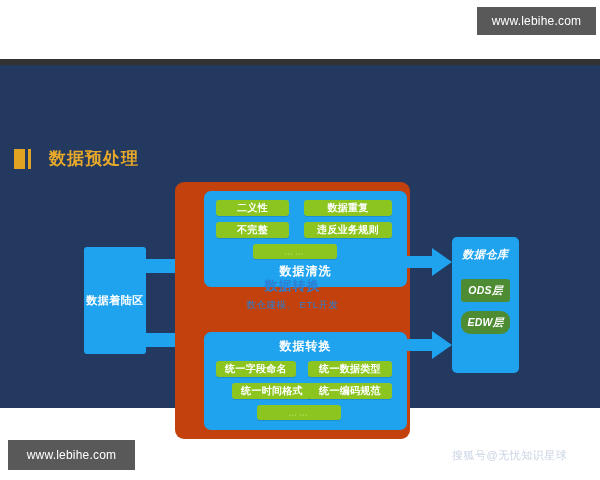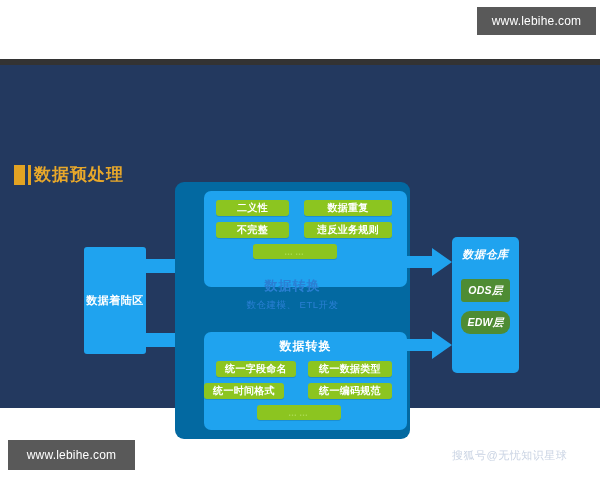--- a/index.html
+++ b/index.html
@@ -18,42 +18,42 @@
     display:flex;align-items:center;justify-content:center;
   }
   #wm-top{left:477px;top:7px;width:119px;height:28px;}
   #wm-bottom{left:8px;top:440px;width:127px;height:30px;}
 
   
   #top-band{position:absolute;left:0;top:59px;width:600px;height:6px;background:#333333;}
   #slide{position:absolute;left:0;top:65px;width:600px;height:343px;background:#23395f;}
 
   
-  #title-row{position:absolute;left:14px;top:82px;display:flex;align-items:center;gap:9px;margin-top:16px;}
+  #title-row{position:absolute;left:14px;top:82px;display:flex;align-items:center;gap:24px;}
   #title-mark{width:11px;height:20px;background:#e2a323;position:relative;}
   #title-mark:after{content:"";position:absolute;left:14px;top:0;width:3px;height:20px;background:#e2a323;}
   #title-text{color:#e8a82a;font-size:17px;font-weight:bold;letter-spacing:1px;}
 
   
   #landing{
     position:absolute;left:84px;top:182px;width:62px;height:107px;
     background:#1fa3ef;border-radius:3px;
     display:flex;align-items:center;justify-content:center;text-align:center;
   }
   #landing .lbl{color:#ffffff;font-size:11px;font-weight:bold;line-height:1.3;letter-spacing:.5px;}
 
   
   .conn-left{position:absolute;background:#1fa3ef;height:14px;width:36px;}
   #conn-left-top{left:146px;top:194px;}
   #conn-left-bot{left:146px;top:268px;}
 
   
   #panel{
     position:absolute;left:175px;top:117px;width:235px;height:257px;
-    background:#0369a1;border-radius:9px;
+    background:#c2410c;border-radius:9px;
   }
 
   
   .blue-card{position:absolute;background:#1fa3ef;border-radius:7px;}
   #card-clean{left:29px;top:9px;width:203px;height:96px;}
   #card-transform{left:29px;top:150px;width:203px;height:98px;}
 
   .card-title{
     position:absolute;left:0;width:100%;text-align:center;
     color:#ffffff;font-size:12px;font-weight:bold;letter-spacing:1px;
@@ -73,21 +73,21 @@
   
   #chip-amb   {left:12px; top:9px;  width:73px;height:16px;}
   #chip-dup   {left:100px;top:9px;  width:88px;height:16px;}
   #chip-incom {left:12px; top:31px; width:73px;height:16px;}
   #chip-viol  {left:100px;top:31px; width:88px;height:16px;}
   #chip-clean-dots{left:49px;top:53px;width:84px;height:15px;}
 
   
   #chip-field {left:12px; top:29px; width:80px;height:16px;}
   #chip-type  {left:104px;top:29px; width:84px;height:16px;}
-  #chip-time  {left:0; top:51px; width:80px;height:16px;}
+  #chip-time  {left:28px; top:51px; width:80px;height:16px;}
   #chip-code  {left:104px;top:51px; width:84px;height:16px;}
   #chip-trans-dots{left:53px;top:73px;width:84px;height:15px;}
 
   
   #mid-block{position:absolute;left:175px;top:212px;width:235px;text-align:center;}
   #mid-title{color:#2b7fd4;font-size:13px;font-weight:bold;letter-spacing:1px;}
   #mid-sub{color:#2b7fd4;font-size:9.5px;margin-top:4px;letter-spacing:.5px;}
 
   
   .arrow{position:absolute;width:47px;height:30px;}
@@ -142,20 +142,21 @@
     <div class="conn-left" id="conn-left-bot"></div>
 
     <div id="panel">
 
       <div class="blue-card" id="card-clean">
         <div class="chip" id="chip-amb">二义性</div>
         <div class="chip" id="chip-dup">数据重复</div>
         <div class="chip" id="chip-incom">不完整</div>
         <div class="chip" id="chip-viol">违反业务规则</div>
         <div class="chip dots" id="chip-clean-dots">……</div>
+        <div class="card-title">数据清洗</div>
       </div>
 
       <div class="blue-card" id="card-transform">
         <div class="card-title">数据转换</div>
         <div class="chip" id="chip-field">统一字段命名</div>
         <div class="chip" id="chip-type">统一数据类型</div>
         <div class="chip" id="chip-time">统一时间格式</div>
         <div class="chip" id="chip-code">统一编码规范</div>
         <div class="chip dots" id="chip-trans-dots">……</div>
       </div>

